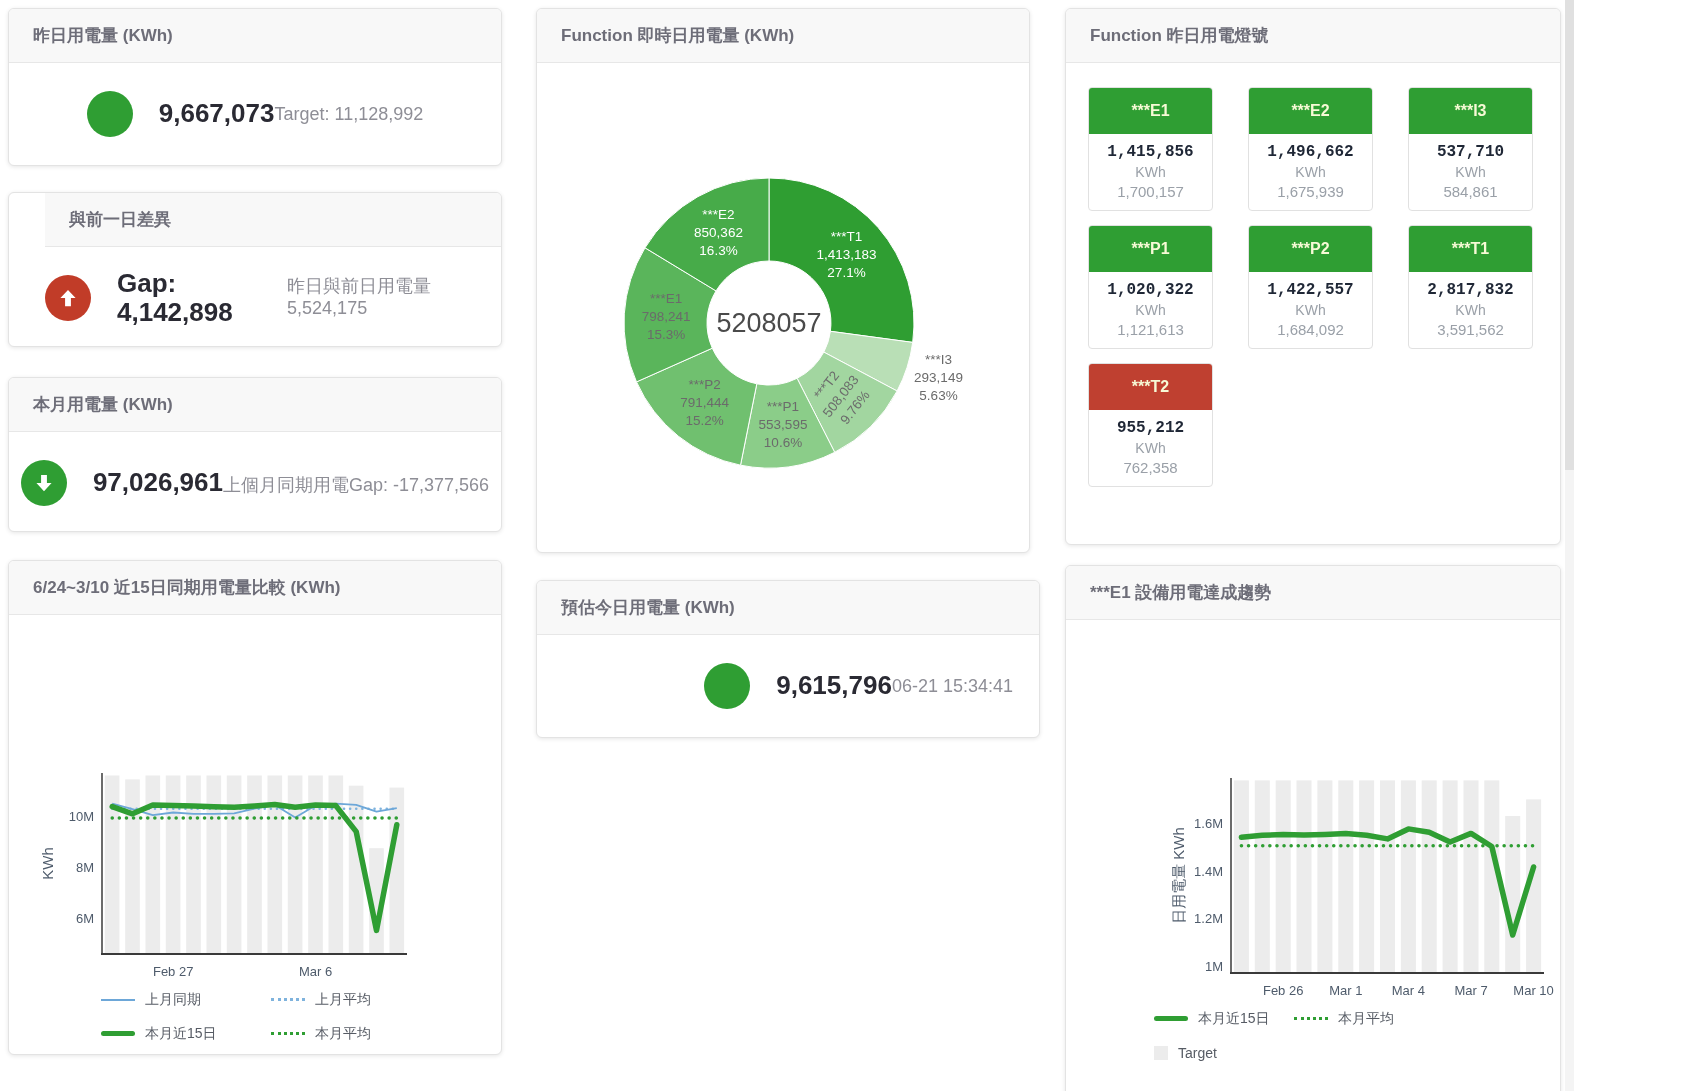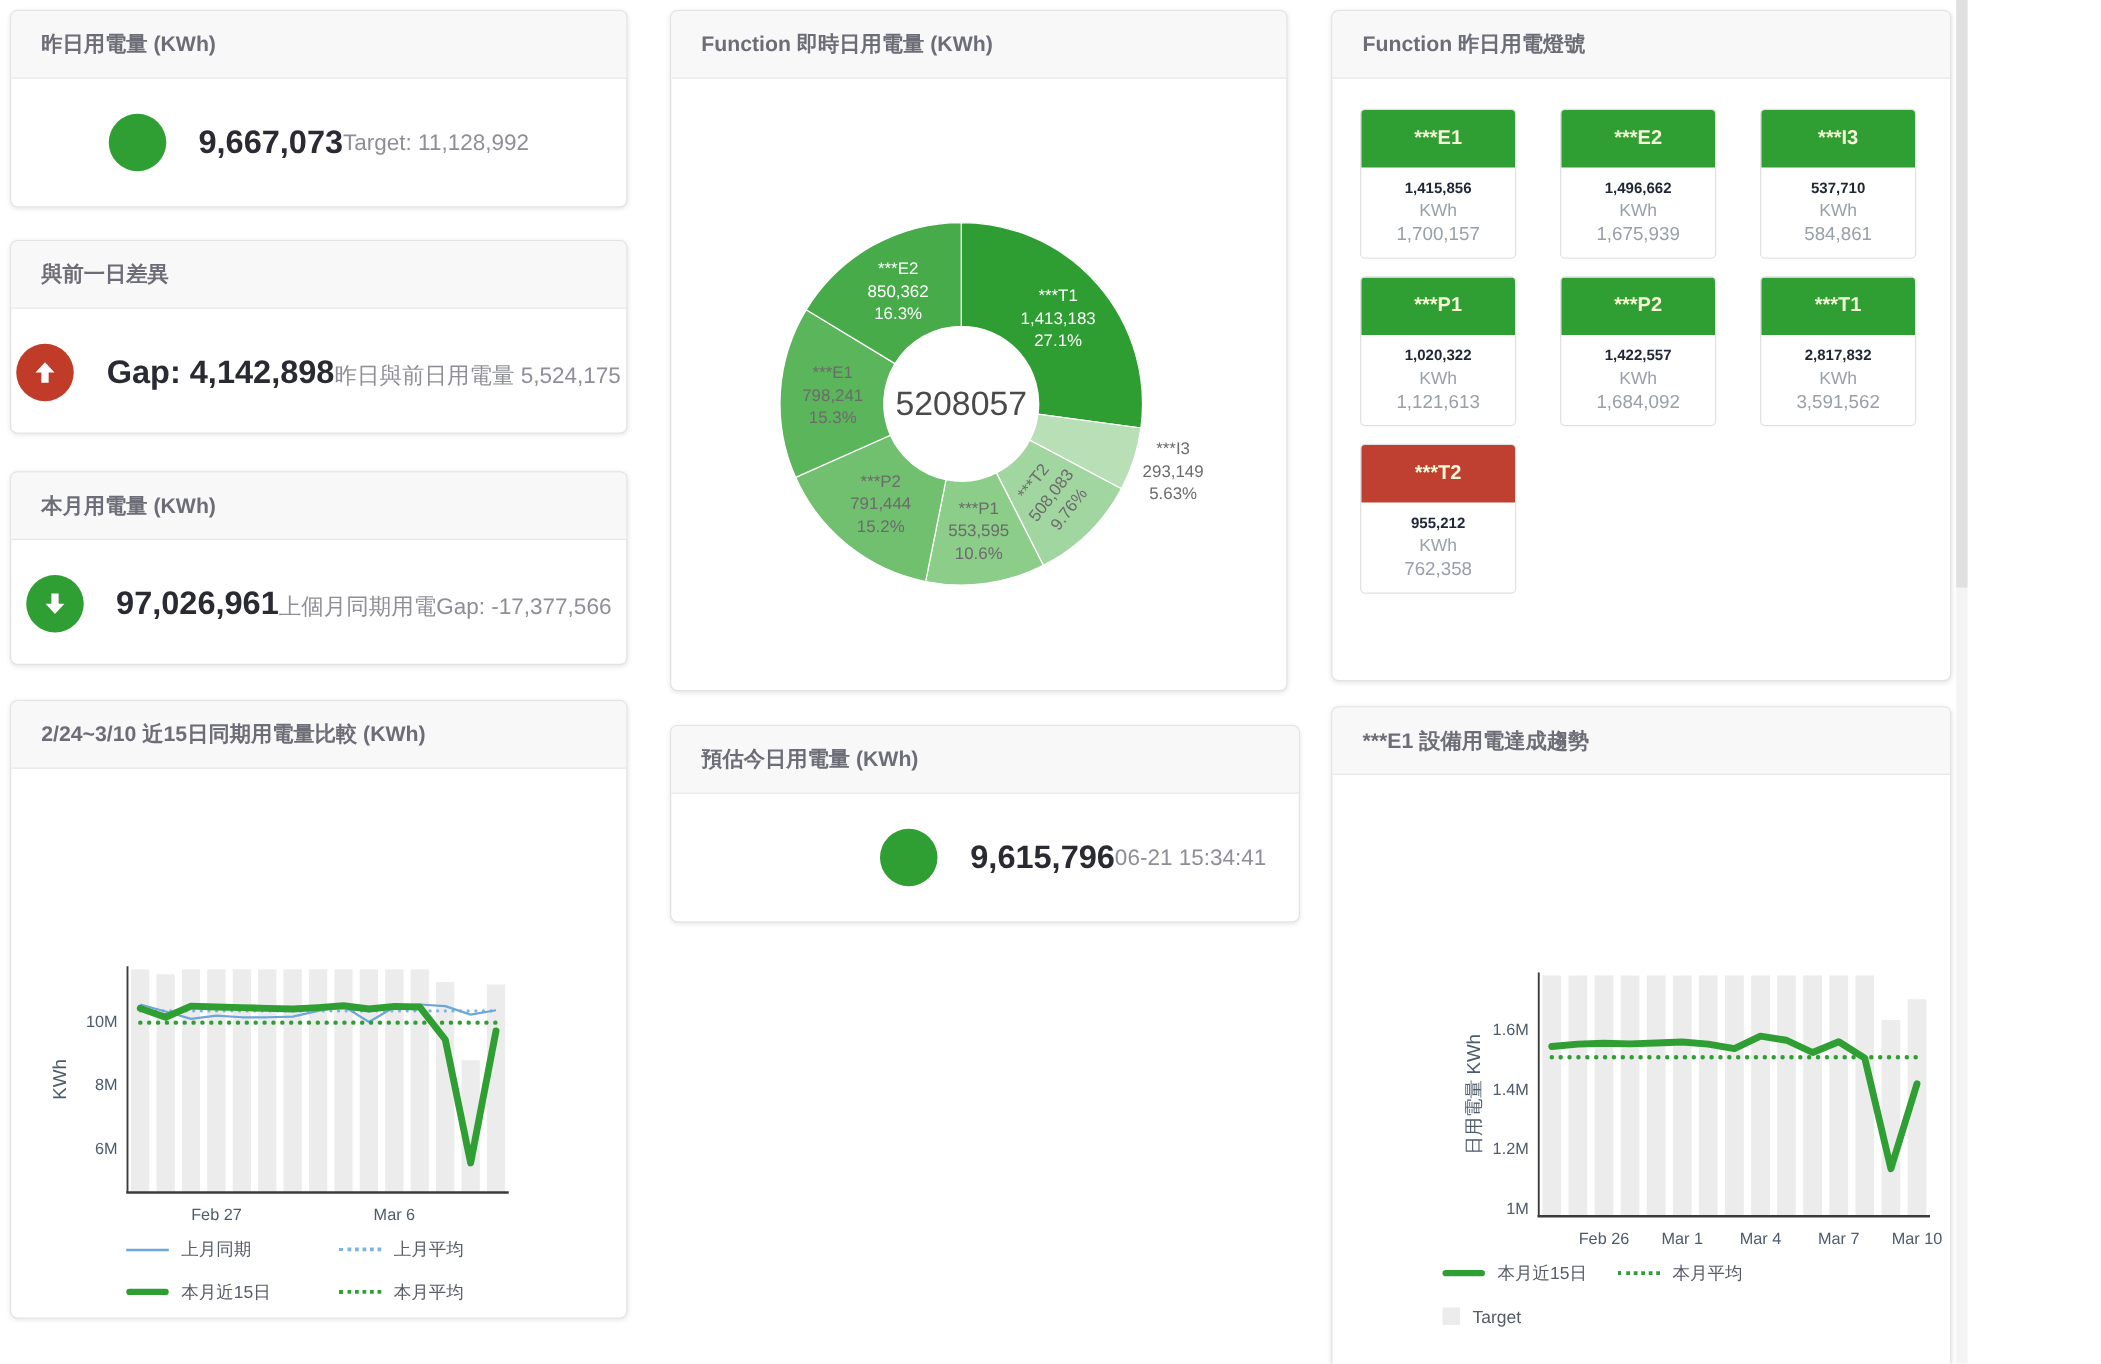--- a/index.html
+++ b/index.html
@@ -17,21 +17,21 @@
   .circle-icon svg{width:26px;height:26px;}
   .stat-text{display:flex;flex-direction:row;}
   .stat-value{font-size:26px;font-weight:700;color:#2a2a33;line-height:1.1;}
   .stat-sub{font-size:18px;color:#8e8e96;margin-top:5px;}
   
   .tiles{padding:24px 22px;display:grid;grid-template-columns:repeat(3,125px);
         column-gap:35px;row-gap:14px;}
   .tile{border:1px solid #e1e1e1;border-radius:4px;overflow:hidden;text-align:center;background:#fff;}
   .tile-header{height:46px;display:flex;align-items:center;justify-content:center;
         font-size:16px;font-weight:700;color:#f7fad6;}
-  .tile-value{font-size:12px;font-weight:700;color:#1f2736;margin-top:9px;}
+  .tile-value{font-size:16px;font-weight:700;color:#1f2736;margin-top:9px;font-family:Liberation Mono, monospace;}
   .tile-unit{font-size:14px;color:#9aa0a8;margin-top:3px;}
   .tile-target{font-size:15px;color:#9aa0a8;margin:3px 0 10px;}
   
   svg text{font-family:"Liberation Sans","DejaVu Sans",sans-serif;}
   .tick{font-size:13px;fill:#4e5b6b;}
   .axis-title{font-size:15px;fill:#4e5b6b;}
   .donut-label{font-size:13.5px;}
   .donut-center{font-size:27px;fill:#4a4a4a;}
   .legend{display:flex;flex-direction:column;row-gap:13px;}
   .legend-row{display:grid;align-items:center;height:21px;}
@@ -53,21 +53,21 @@
     <div class="card-header">昨日用電量 (KWh)</div>
     <div class="stat-body">
       <span class="circle-icon" style="background: rgb(47, 158, 51);"></span>
       <span class="stat-text">
         <span class="stat-value">9,667,073</span>
         <span class="stat-sub">Target: 11,128,992</span>
       </span>
     </div>
   </div>
 
-  <div class="card" style="left:8px;top:192px;width:494px;height:155px;">
+  <div class="card" style="left:8px;top:192px;width:494px;height:155px;padding-left:36px;">
     <div class="card-header">與前一日差異</div>
     <div class="stat-body">
       <span class="circle-icon" style="background: rgb(193, 60, 40);">
         <svg viewBox="0 0 24 24">
             <path d="M12 4.5 L19 12 H14.7 V19.5 H9.3 V12 H5 Z" fill="#ffffff"></path>
           </svg>
       </span>
       <span class="stat-text">
         <span class="stat-value">Gap: 4,142,898</span>
         <span class="stat-sub">昨日與前日用電量 5,524,175</span>
@@ -84,21 +84,21 @@
           </svg>
       </span>
       <span class="stat-text">
         <span class="stat-value">97,026,961</span>
         <span class="stat-sub">上個月同期用電Gap: -17,377,566</span>
       </span>
     </div>
   </div>
 
   <div class="card" style="left:8px;top:560px;width:494px;height:495px;">
-    <div class="card-header">2/24~3/10 近15日同期用電量比較 (KWh)</div>
+    <div class="card-header">6/24~3/10 近15日同期用電量比較 (KWh)</div>
     <svg id="chart-compare15" style="display:block;margin:150px 0 0 6px;" width="480" height="218" viewBox="0 0 480 218">
         <rect x="89.8" y="10.5" width="14.6" height="178.5" fill="#ececec"></rect>
         <rect x="110.2" y="14.4" width="14.6" height="174.6" fill="#ececec"></rect>
         <rect x="130.5" y="10.5" width="14.6" height="178.5" fill="#ececec"></rect>
         <rect x="150.8" y="10.5" width="14.6" height="178.5" fill="#ececec"></rect>
         <rect x="171.2" y="10.5" width="14.6" height="178.5" fill="#ececec"></rect>
         <rect x="191.5" y="10.5" width="14.6" height="178.5" fill="#ececec"></rect>
         <rect x="211.8" y="10.5" width="14.6" height="178.5" fill="#ececec"></rect>
         <rect x="232.2" y="10.5" width="14.6" height="178.5" fill="#ececec"></rect>
         <rect x="252.5" y="10.5" width="14.6" height="178.5" fill="#ececec"></rect>

